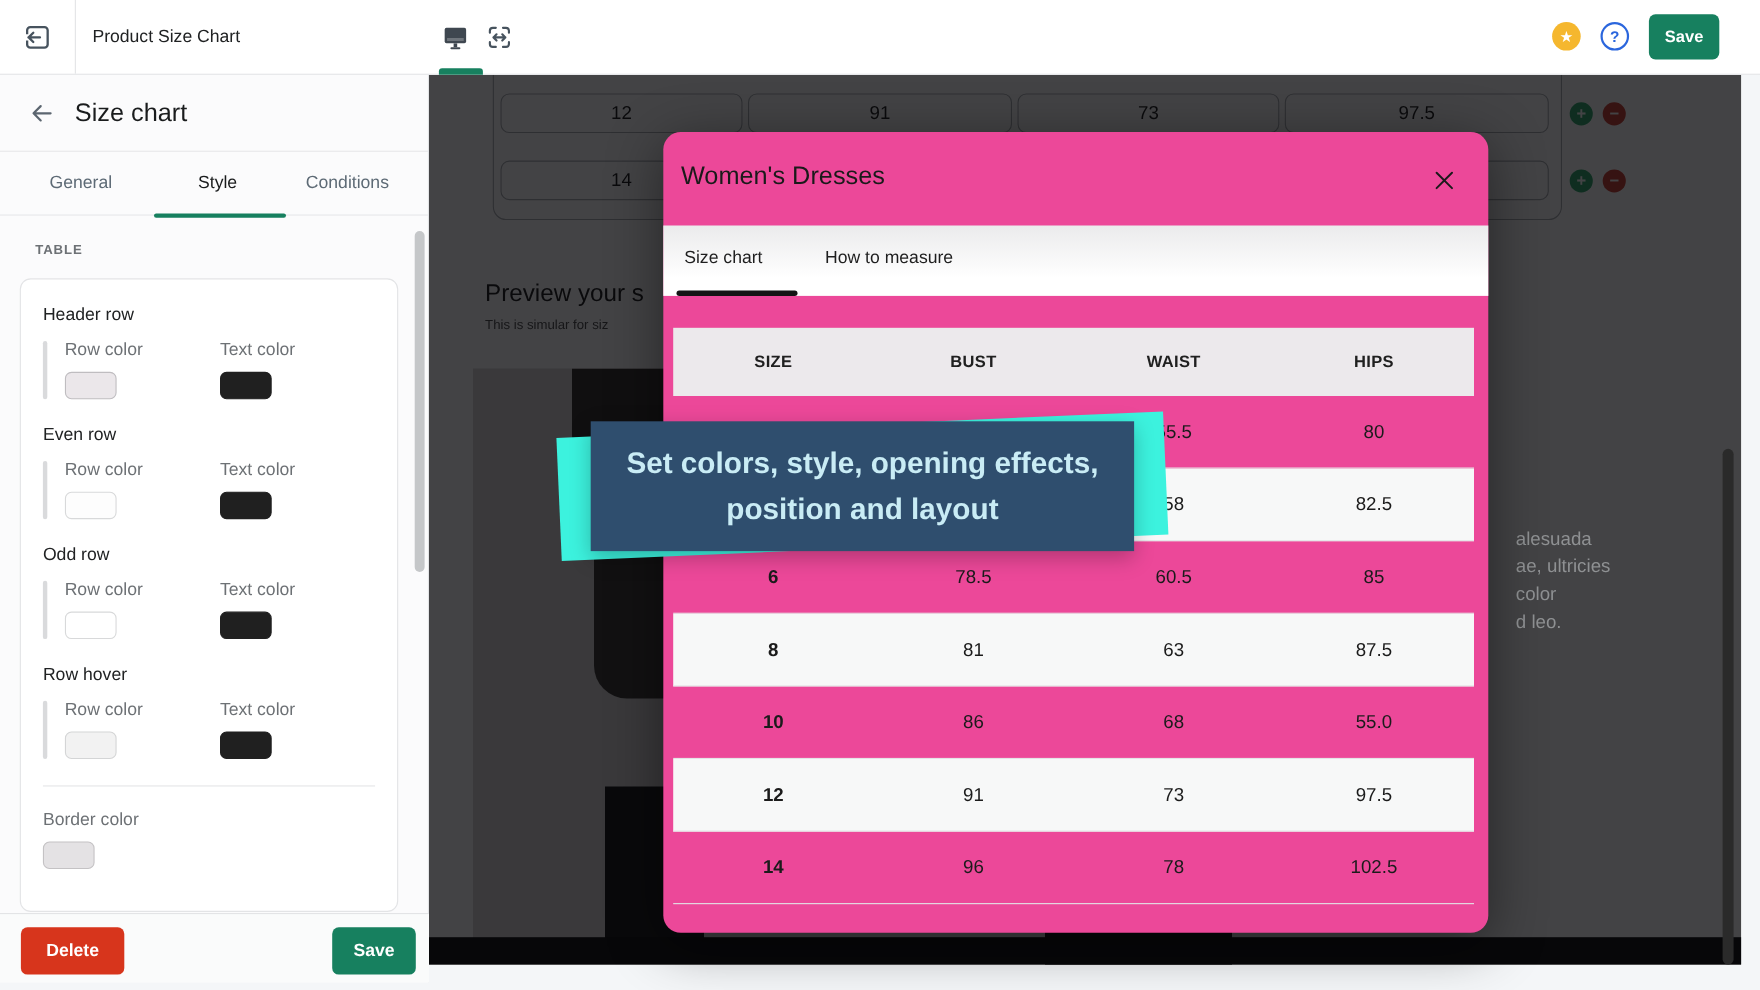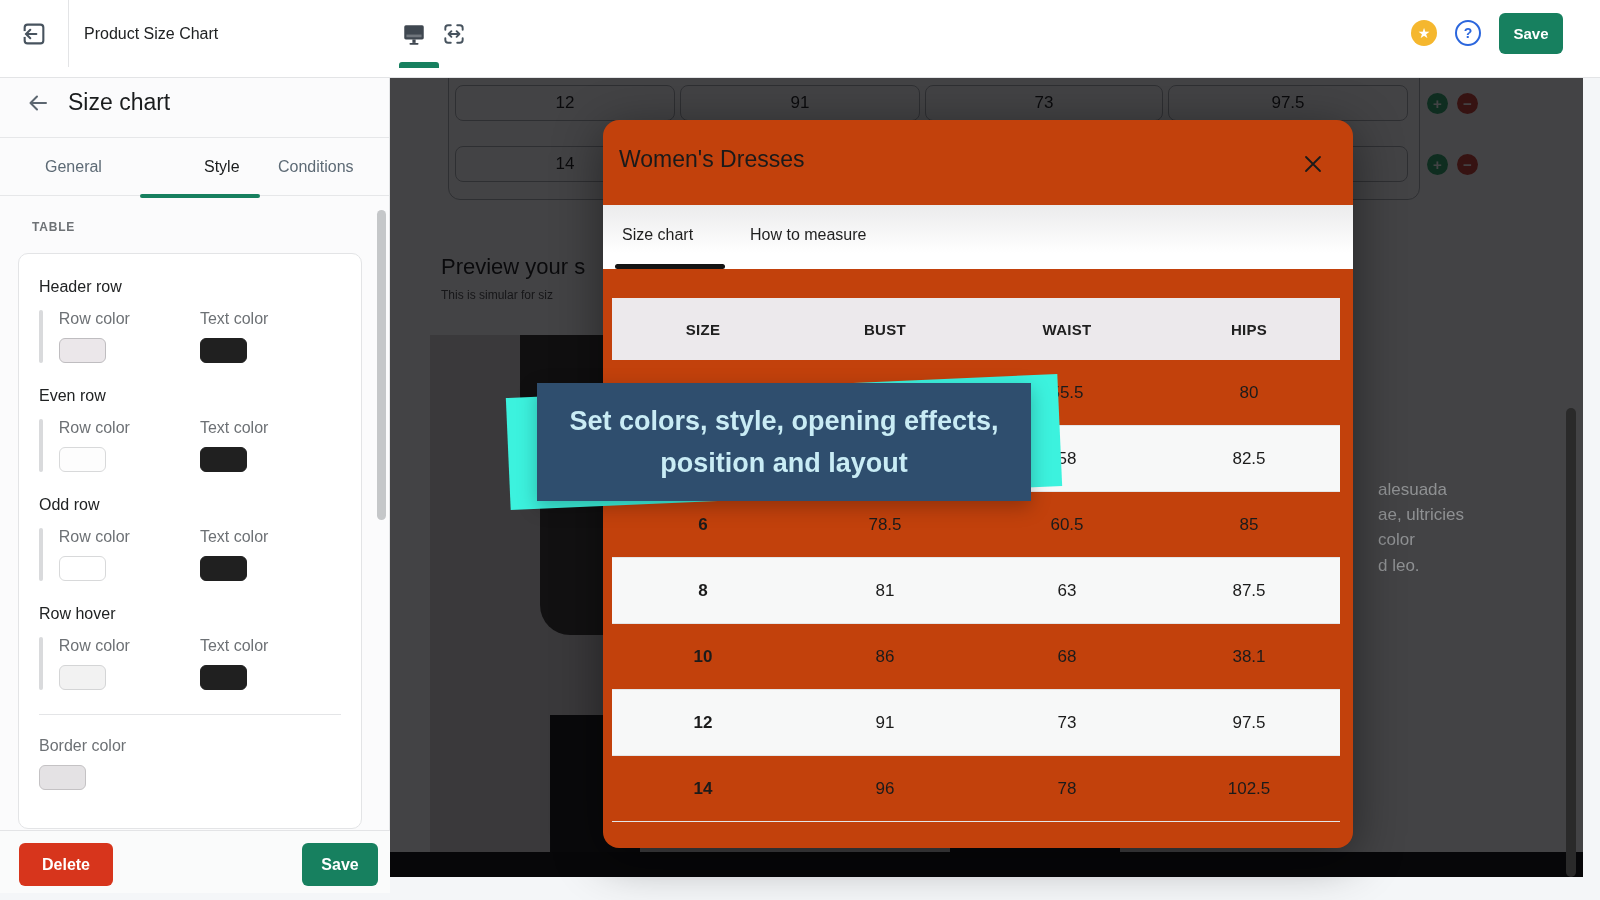--- a/index.html
+++ b/index.html
@@ -1,21 +1,21 @@
 <!DOCTYPE html>
 <html><head>
 <meta charset="utf-8">
 <style>
   * { margin:0; padding:0; box-sizing:border-box; }
   html,body { width:1600px; height:900px; }
   body { font-family:"Liberation Sans", sans-serif; background:#f4f6f8; overflow:hidden; }
   #app { position:relative; width:1600px; height:900px; }
 
   
-  .topbar { position:absolute; left:0; top:0; width:1600px; height:78px; background:#fff;
+  .topbar { position:absolute; left:0; top:0; width:1600px; height:68px; background:#fff;
             border-bottom:1px solid #e3e4e6; z-index:30; }
   .exit-box { position:absolute; left:0; top:0; width:69px; height:67px; border-right:1px solid #e3e4e6;
               display:flex; align-items:center; justify-content:center; cursor:pointer; }
   .topbar-title { position:absolute; left:84px; top:0; height:67px; display:flex; align-items:center;
                   font-size:16px; color:#202223; font-weight:500; }
   .dev-icon { position:absolute; top:20px; width:28px; height:28px; display:flex; align-items:center; justify-content:center; }
   .dev-indicator { position:absolute; left:399px; top:62px; width:40px; height:6px; background:#17805f;
                    border-radius:3px 3px 0 0; }
   .star-badge { position:absolute; left:1411px; top:20px; width:26px; height:26px; border-radius:50%;
                 background:#f5b72e; color:#fff; font-size:14px; display:flex; align-items:center; justify-content:center; }
@@ -29,21 +29,21 @@
   
   .sidebar { position:absolute; left:0; top:68px; width:390px; height:825px; background:#fbfbfc;
              border-right:1px solid #e3e4e6; z-index:20; }
   .side-header { position:absolute; left:0; top:0; width:100%; height:70px; border-bottom:1px solid #e6e7e9;
                  display:flex; align-items:center; }
   .side-back { width:24px; height:24px; margin-left:26px; cursor:pointer; display:flex; align-items:center; }
   .side-title { margin-left:18px; font-size:23px; color:#1a1c1d; font-weight:500; }
   .side-tabs { position:absolute; left:0; top:70px; width:100%; height:58px; border-bottom:1px solid #e6e7e9; }
   .side-tab { position:absolute; top:0; height:57px; display:flex; align-items:center; font-size:16px;
               color:#5d6a75; cursor:pointer; }
-  .side-tab.active { color:#1a1c1d; font-weight:500;margin-left:24px; }
+  .side-tab.active { color:#1a1c1d; font-weight:500; }
   .side-tab-underline { position:absolute; left:140px; top:126px; width:120px; height:4px; background:#17805f;
                         border-radius:2px; }
   .section-label { position:absolute; left:32px; top:152px; font-size:12px; font-weight:700;
                    letter-spacing:.8px; color:#6d7175; }
   .side-card { position:absolute; left:18px; top:185px; width:344px; height:576px; background:#fff;
                border:1px solid #e3e4e6; border-radius:10px; padding:24px 20px; overflow:hidden; }
   .grp-title { font-size:16px; color:#202223; margin-bottom:14px; }
   .grp-row { display:flex; margin-bottom:24px; }
   .grp-bar { width:4px; background:#d9dadc; border-radius:2px; margin-right:16px; }
   .grp-col { width:150px; }
@@ -86,21 +86,21 @@
   .bg-photo .jacket { position:absolute; left:110px; top:90px; width:100px; height:210px; background:#332f2d; border-radius:20px 0 0 30px; }
   .bg-photo .boots { position:absolute; left:120px; top:380px; width:90px; height:147px; background:#0d0d0d; }
   .bg-photo2 { position:absolute; left:560px; top:760px; width:170px; height:49px; background:#0c0c0c; }
   .bg-bottombar { position:absolute; left:0; top:784px; width:1193px; height:25px; background:#050505; }
   .dim-overlay { position:absolute; left:0; top:0; width:1193px; height:809px; background:rgba(8,8,10,0.76); z-index:2; }
   .frag { position:absolute; left:988px; font-size:17px; color:#8f9193; z-index:3; white-space:nowrap; }
   .preview-scrollbar { position:absolute; left:1176px; top:340px; width:10px; height:469px; background:#2a2a2a;
                        border-radius:5px; z-index:3; cursor:pointer; }
 
   
-  .modal { position:absolute; left:603px; top:120px; width:750px; height:728px; background:#c2410c;
+  .modal { position:absolute; left:603px; top:120px; width:750px; height:728px; background:#ec4899;
            border-radius:16px; box-shadow:0 10px 50px rgba(0,0,0,.45); z-index:10; }
   .modal-title { position:absolute; left:16px; top:26px; font-size:23px; color:#1a1a1a; font-weight:500; }
   .modal-close { position:absolute; right:26px; top:30px; width:28px; height:28px; cursor:pointer;
                  display:flex; align-items:center; justify-content:center; }
   .modal-tabs { position:absolute; left:0; top:85px; width:750px; height:64px;
                 background:linear-gradient(#ebebec, #ffffff 75%); }
   .modal-tab { position:absolute; top:0; height:59px; display:flex; align-items:center; font-size:16px;
                color:#1f1f1f; cursor:pointer; }
   .modal-tab.active { font-weight:500; }
   .modal-tab-underline { position:absolute; left:12px; top:144px; width:110px; height:5px; background:#141414;
@@ -207,21 +207,21 @@
       <div class="mrow stripe">
         <div class="c0">8</div>
         <div>81</div>
         <div>63</div>
         <div>87.5</div>
       </div>
       <div class="mrow">
         <div class="c0">10</div>
         <div>86</div>
         <div>68</div>
-        <div>38.1</div>
+        <div>55.0</div>
       </div>
       <div class="mrow stripe">
         <div class="c0">12</div>
         <div>91</div>
         <div>73</div>
         <div>97.5</div>
       </div>
       <div class="mrow">
         <div class="c0">14</div>
         <div>96</div>

